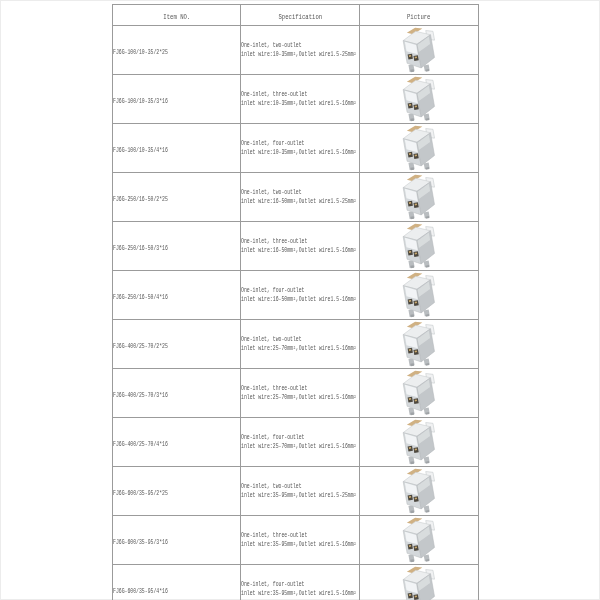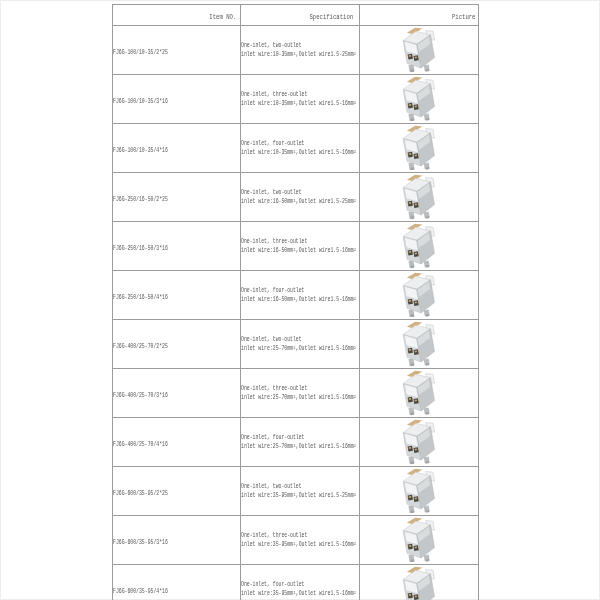--- a/index.html
+++ b/index.html
@@ -42,21 +42,21 @@
     white-space: nowrap;
     transform: scaleX(0.74);
     transform-origin: 0 50%;
     line-height: 9px;
   }
   th .txt {
     font-size: 7px;
     transform: scaleX(0.8);
     transform-origin: 50% 50%;
   }
-  th { text-align: right; font-weight: normal; }
+  th { text-align: center; font-weight: normal; }
   td.item-cell { padding-left: 2px; }
   td.spec-cell { padding-left: 2px; }
   td.spec-cell .spec-line {
     display: block;
     transform-origin: 0 50%;
   }
   td.pic-cell { text-align: center; }
   td.pic-cell svg { vertical-align: middle; }
 </style>
 </head>

